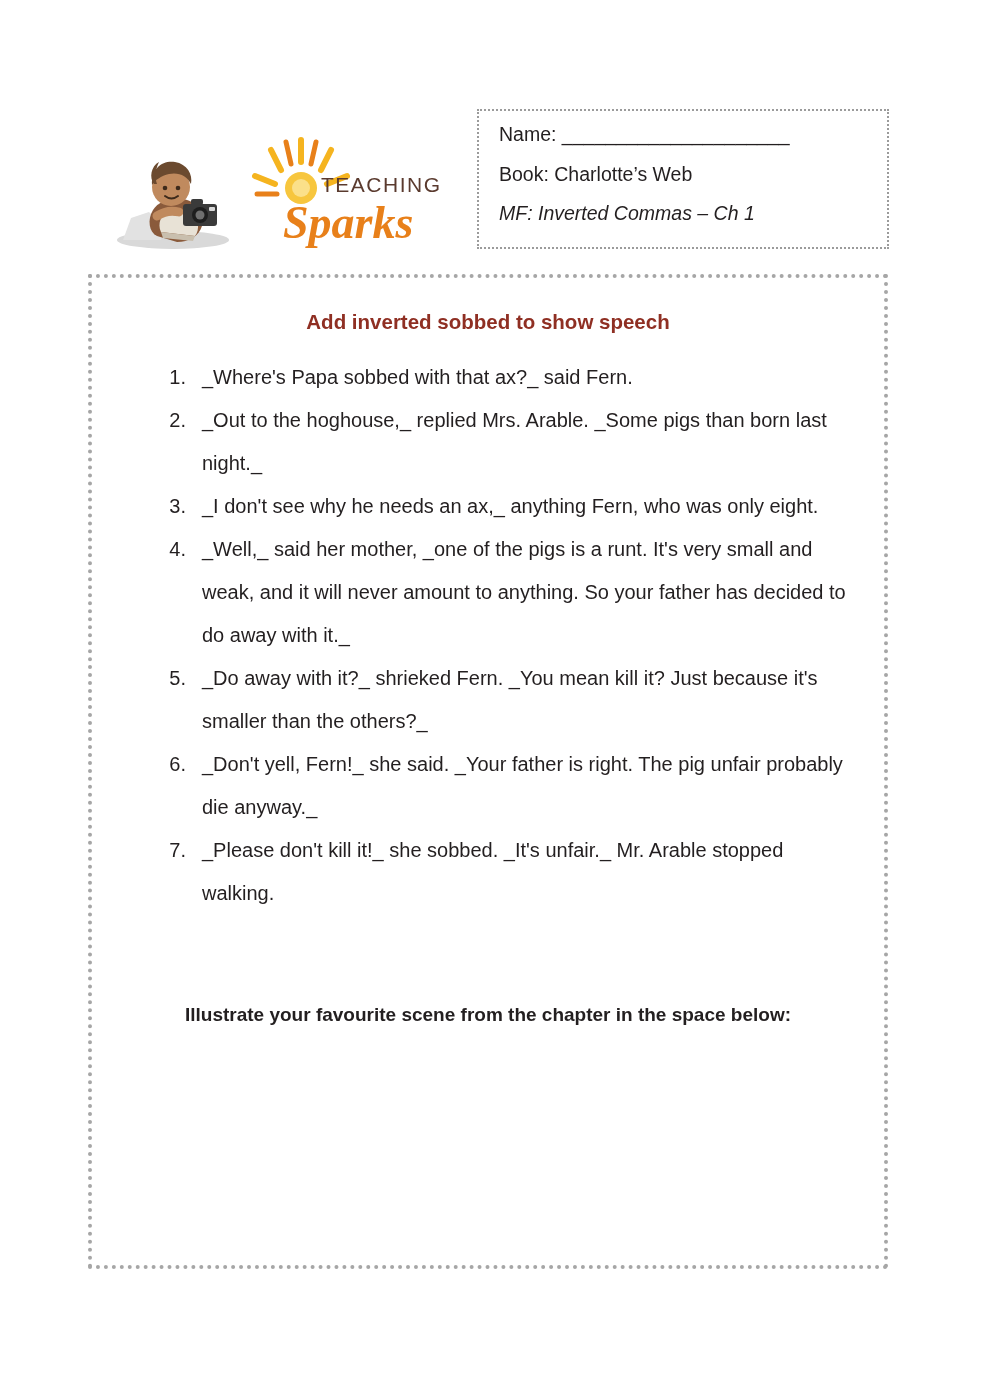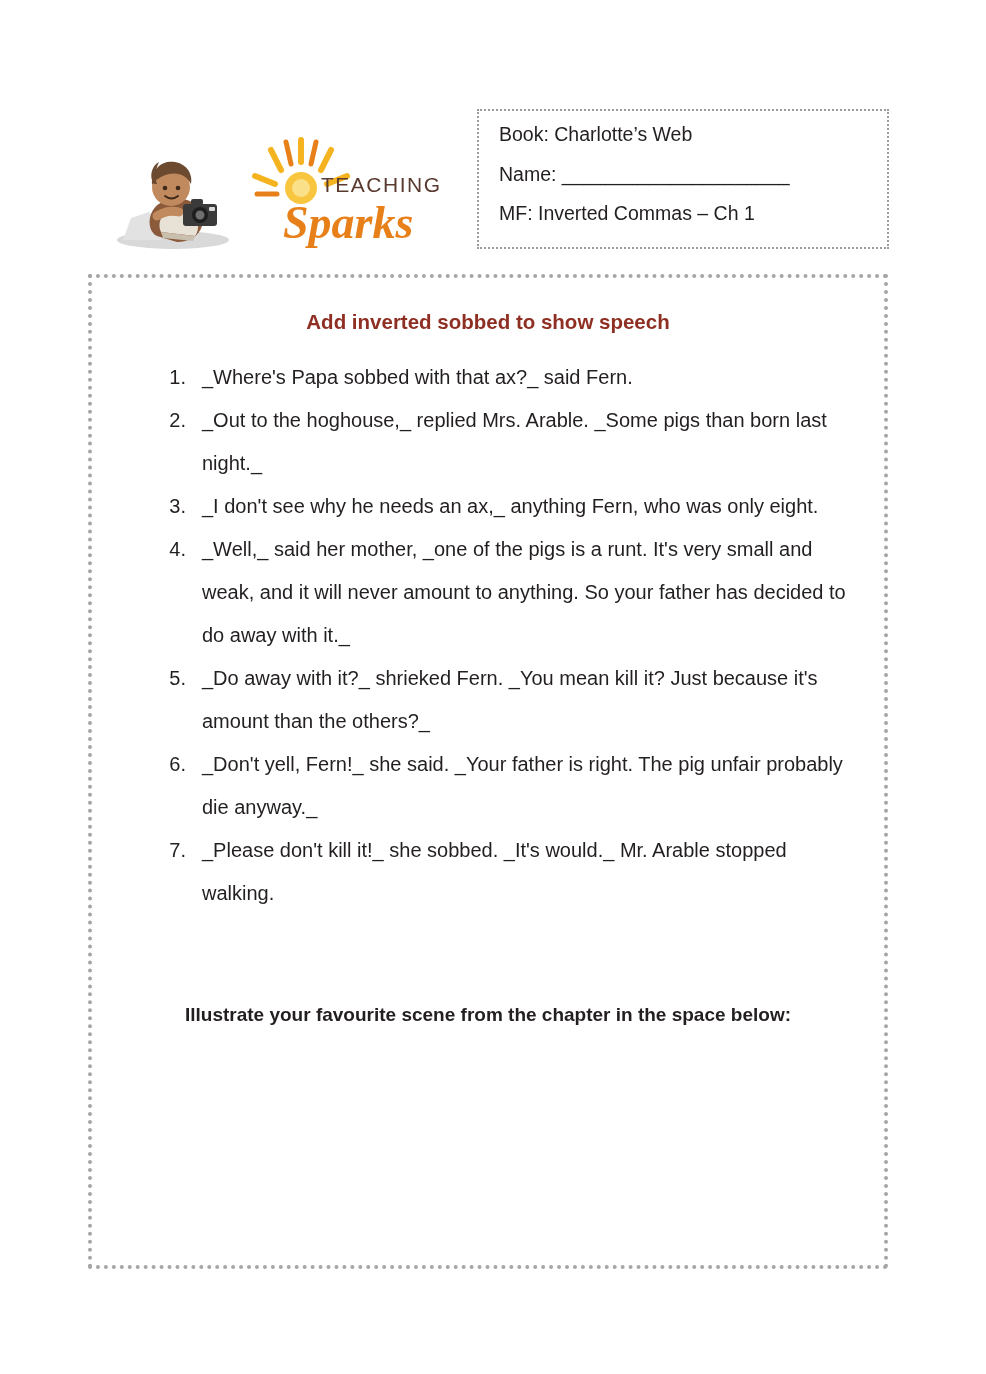--- a/index.html
+++ b/index.html
@@ -57,21 +57,21 @@
     padding: 14px 0 0 20px;
   }
 
   .name-line {
     font-size: 19.5px;
     color: #231f20;
     line-height: 1.0;
     margin-bottom: 20px;
     white-space: nowrap;
   }
-  .name-line:last-child { margin-bottom: 0; }
+  .name-line:last-child { margin-bottom: 0; font-style: italic; }
 
   .underline-blank {
     letter-spacing: 0px;
   }
 
   
   .worksheet {
     position: absolute;
     left: 88px;
     top: 274px;
@@ -199,24 +199,24 @@
         <circle cx="196" cy="56" r="16" fill="#f7c63e"></circle>
         <circle cx="196" cy="56" r="9" fill="#fbe08a"></circle>
 
         <text x="216" y="60" font-family="Liberation Sans, sans-serif" font-size="21" letter-spacing="1.5" fill="#5a3a2e">TEACHING</text>
 
         <text x="178" y="106" font-family="Liberation Serif, serif" font-style="italic" font-weight="bold" font-size="46" fill="#e8801a">Sparks</text>
       </svg>
     </div>
 
     <div class="name-box">
-      <div class="name-line">Book: Charlotte’s Web</div>
       <div class="name-line">
         <span>Name: </span><span class="underline-blank">_____________________</span>
       </div>
+      <div class="name-line">Book: Charlotte’s Web</div>
       <div class="name-line">MF: Inverted Commas – Ch 1</div>
     </div>
 
   </div>
 
   <div class="worksheet">
     <div class="worksheet-inner">
 
       <div class="title">Add inverted sobbed to show speech</div>
 
@@ -232,29 +232,29 @@
         <li class="qitem">
           <span class="qnum">3.</span>
           <span class="qtext">_I don't see why he needs an ax,_ anything Fern, who was only eight.</span>
         </li>
         <li class="qitem">
           <span class="qnum">4.</span>
           <span class="qtext">_Well,_ said her mother, _one of the pigs is a runt. It's very small and weak, and it will never amount to anything. So your father has decided to do away with it._</span>
         </li>
         <li class="qitem">
           <span class="qnum">5.</span>
-          <span class="qtext">_Do away with it?_ shrieked Fern. _You mean kill it? Just because it's amount than the others?_</span>
+          <span class="qtext">_Do away with it?_ shrieked Fern. _You mean kill it? Just because it's smaller than the others?_</span>
         </li>
         <li class="qitem">
           <span class="qnum">6.</span>
           <span class="qtext">_Don't yell, Fern!_ she said. _Your father is right. The pig unfair probably die anyway._</span>
         </li>
         <li class="qitem">
           <span class="qnum">7.</span>
-          <span class="qtext">_Please don't kill it!_ she sobbed. _It's would._ Mr. Arable stopped walking.</span>
+          <span class="qtext">_Please don't kill it!_ she sobbed. _It's unfair._ Mr. Arable stopped walking.</span>
         </li>
       </ol>
 
       <div class="illustrate">Illustrate your favourite scene from the chapter in the space below:</div>
 
       <div class="draw-area"></div>
 
     </div>
   </div>
 

